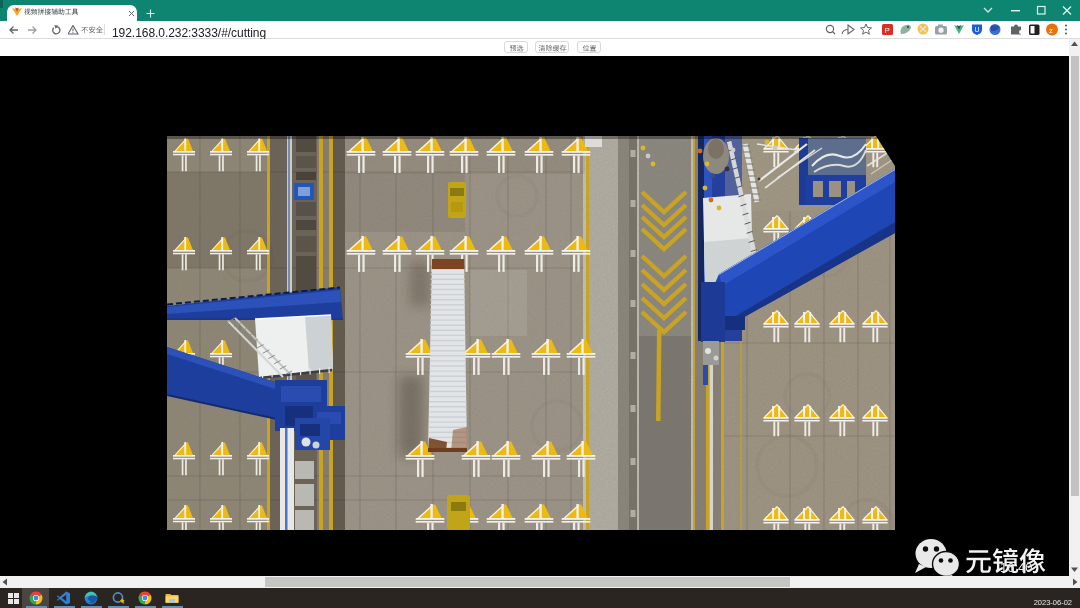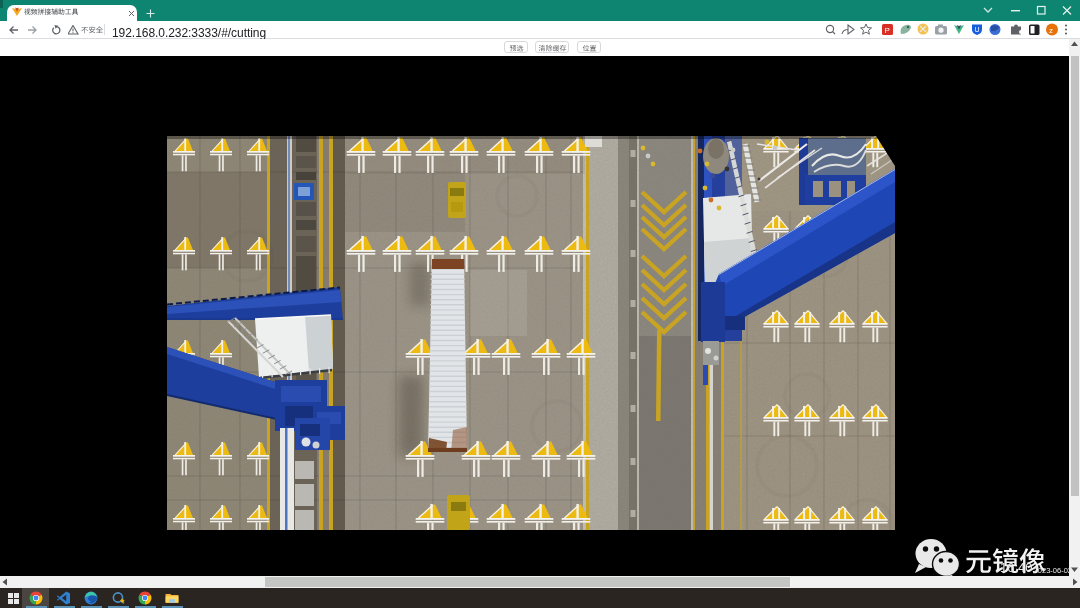--- a/index.html
+++ b/index.html
@@ -668,12 +668,12 @@
     <path d="M1,7 h22 v11 h-22 Z" fill="#ffd863"></path>
     <rect x="7" y="12" width="10" height="6" fill="#9ec7e8"></rect>
   </svg>
 <div class="abs" style="left:26px;top:606.4px;width:21px;height:1.2px;background:#5b93b8"></div>
 <div class="abs" style="left:54px;top:606.4px;width:21px;height:1.2px;background:#5b93b8"></div>
 <div class="abs" style="left:81px;top:606.4px;width:21px;height:1.2px;background:#5b93b8"></div>
 <div class="abs" style="left:108px;top:606.4px;width:21px;height:1.2px;background:#5b93b8"></div>
 <div class="abs" style="left:135px;top:606.4px;width:21px;height:1.2px;background:#5b93b8"></div>
 <div class="abs" style="left:162px;top:606.4px;width:21px;height:1.2px;background:#5b93b8"></div>
 <div class="abs" style="left:1000px;top:560px;width:72px;text-align:left;font-size:13px;color:#e8e8e8">16:40</div>
-<div class="abs" style="left:1000px;top:566px;width:72px;text-align:right;font-size:7.5px;color:#e8e8e8">2023-06-02</div>
+<div class="abs" style="left:1000px;top:598px;width:72px;text-align:right;font-size:7.5px;color:#e8e8e8">2023-06-02</div>
 </body></html>

